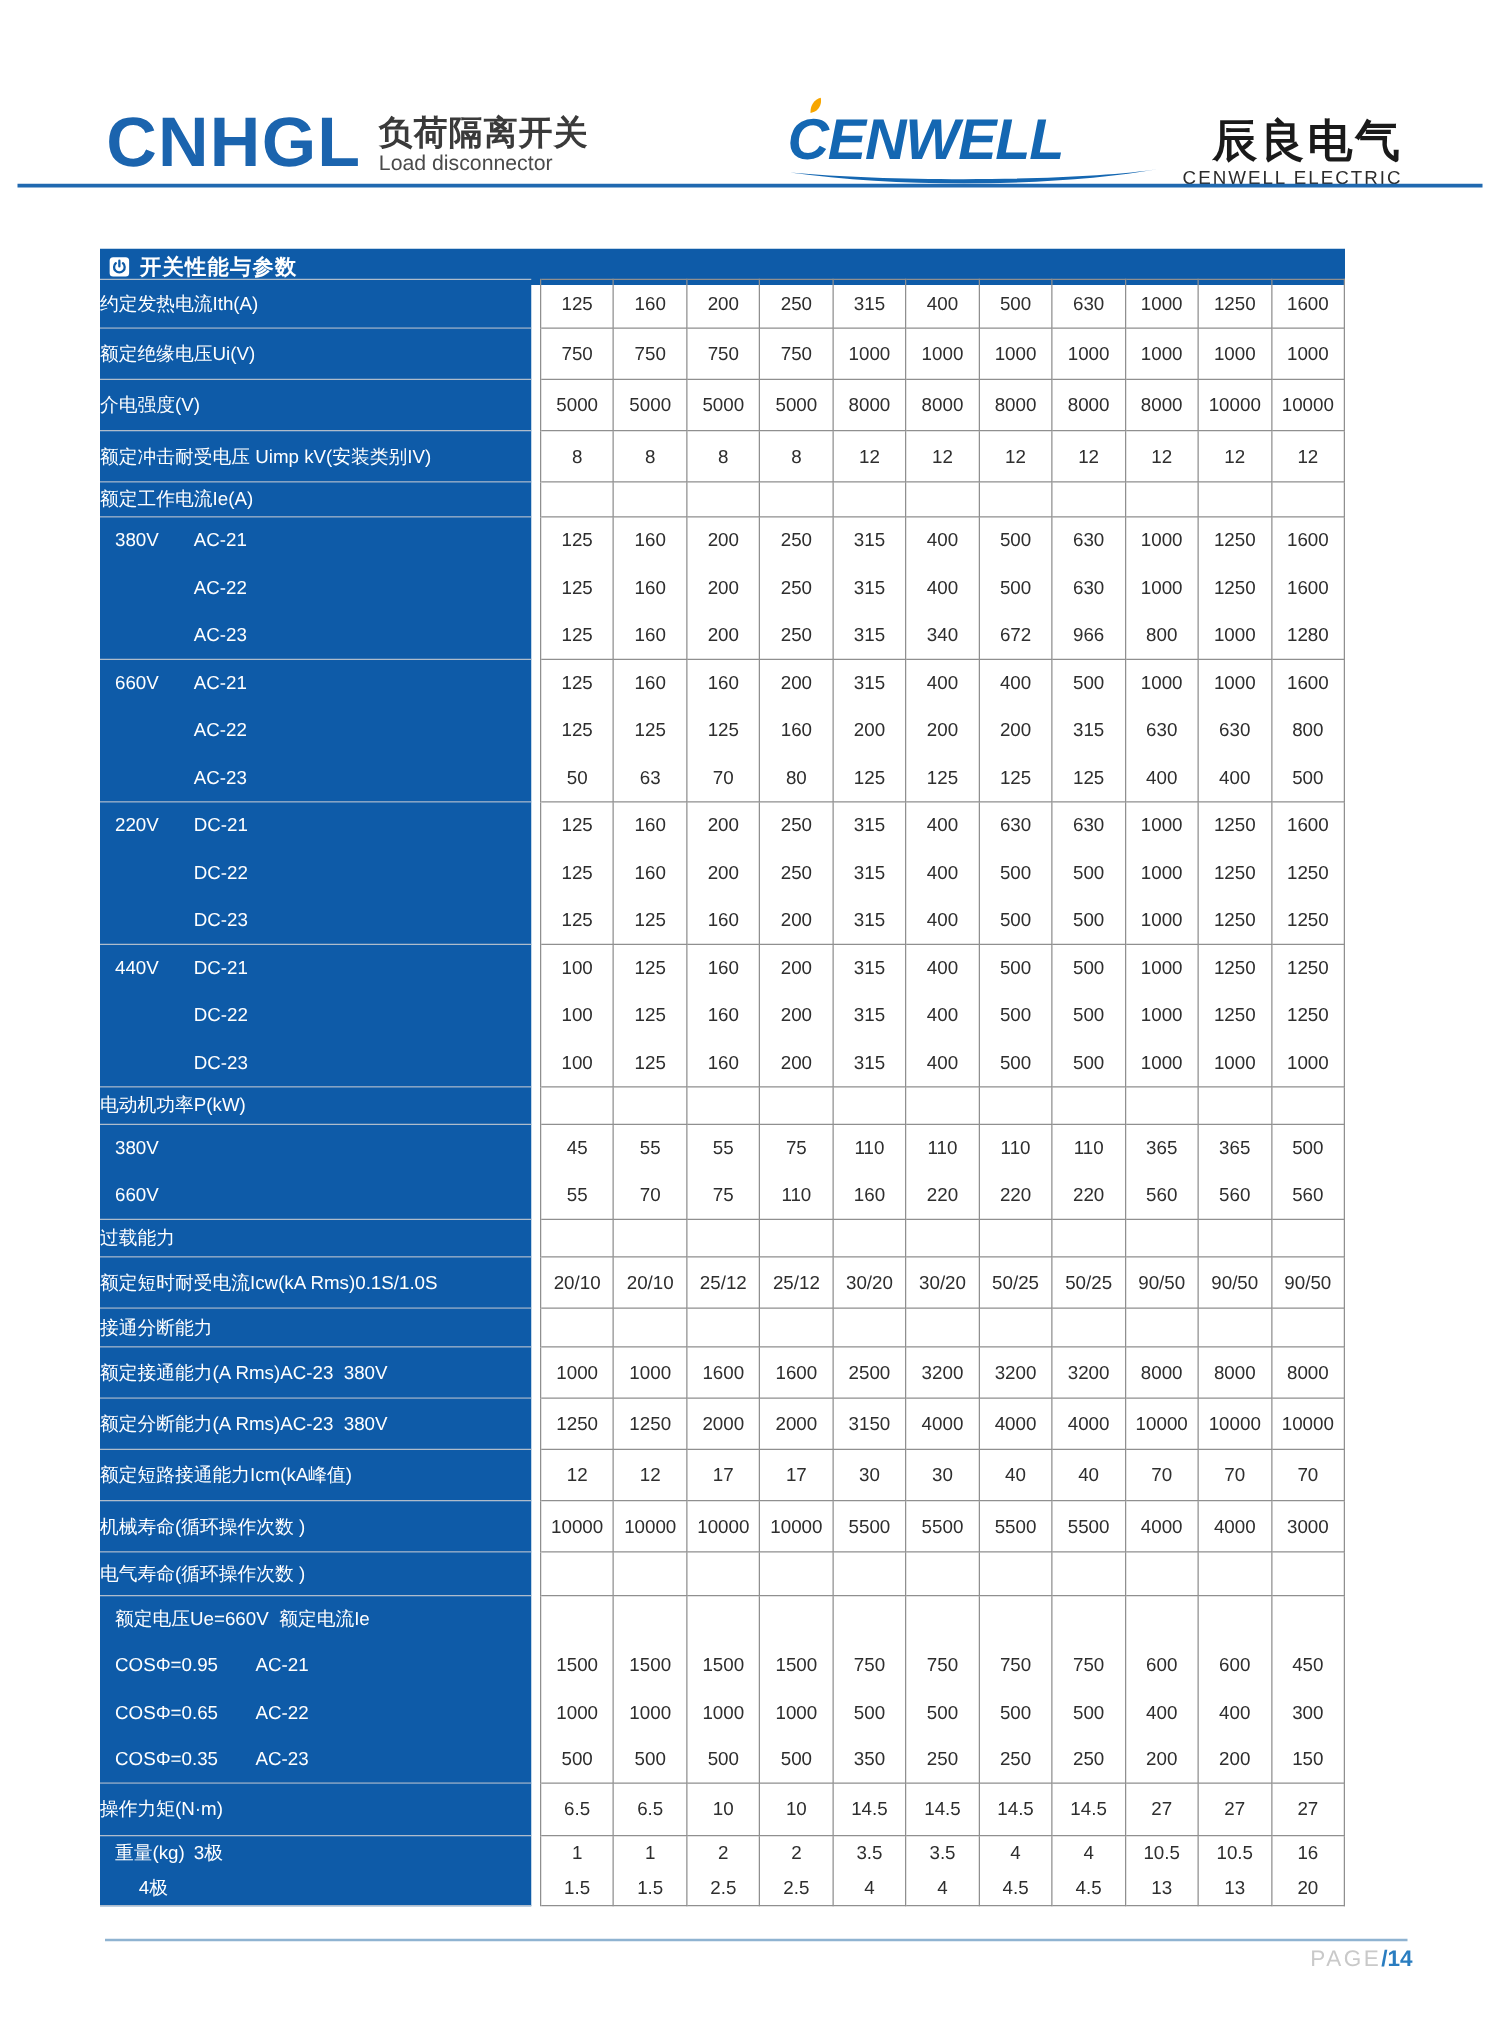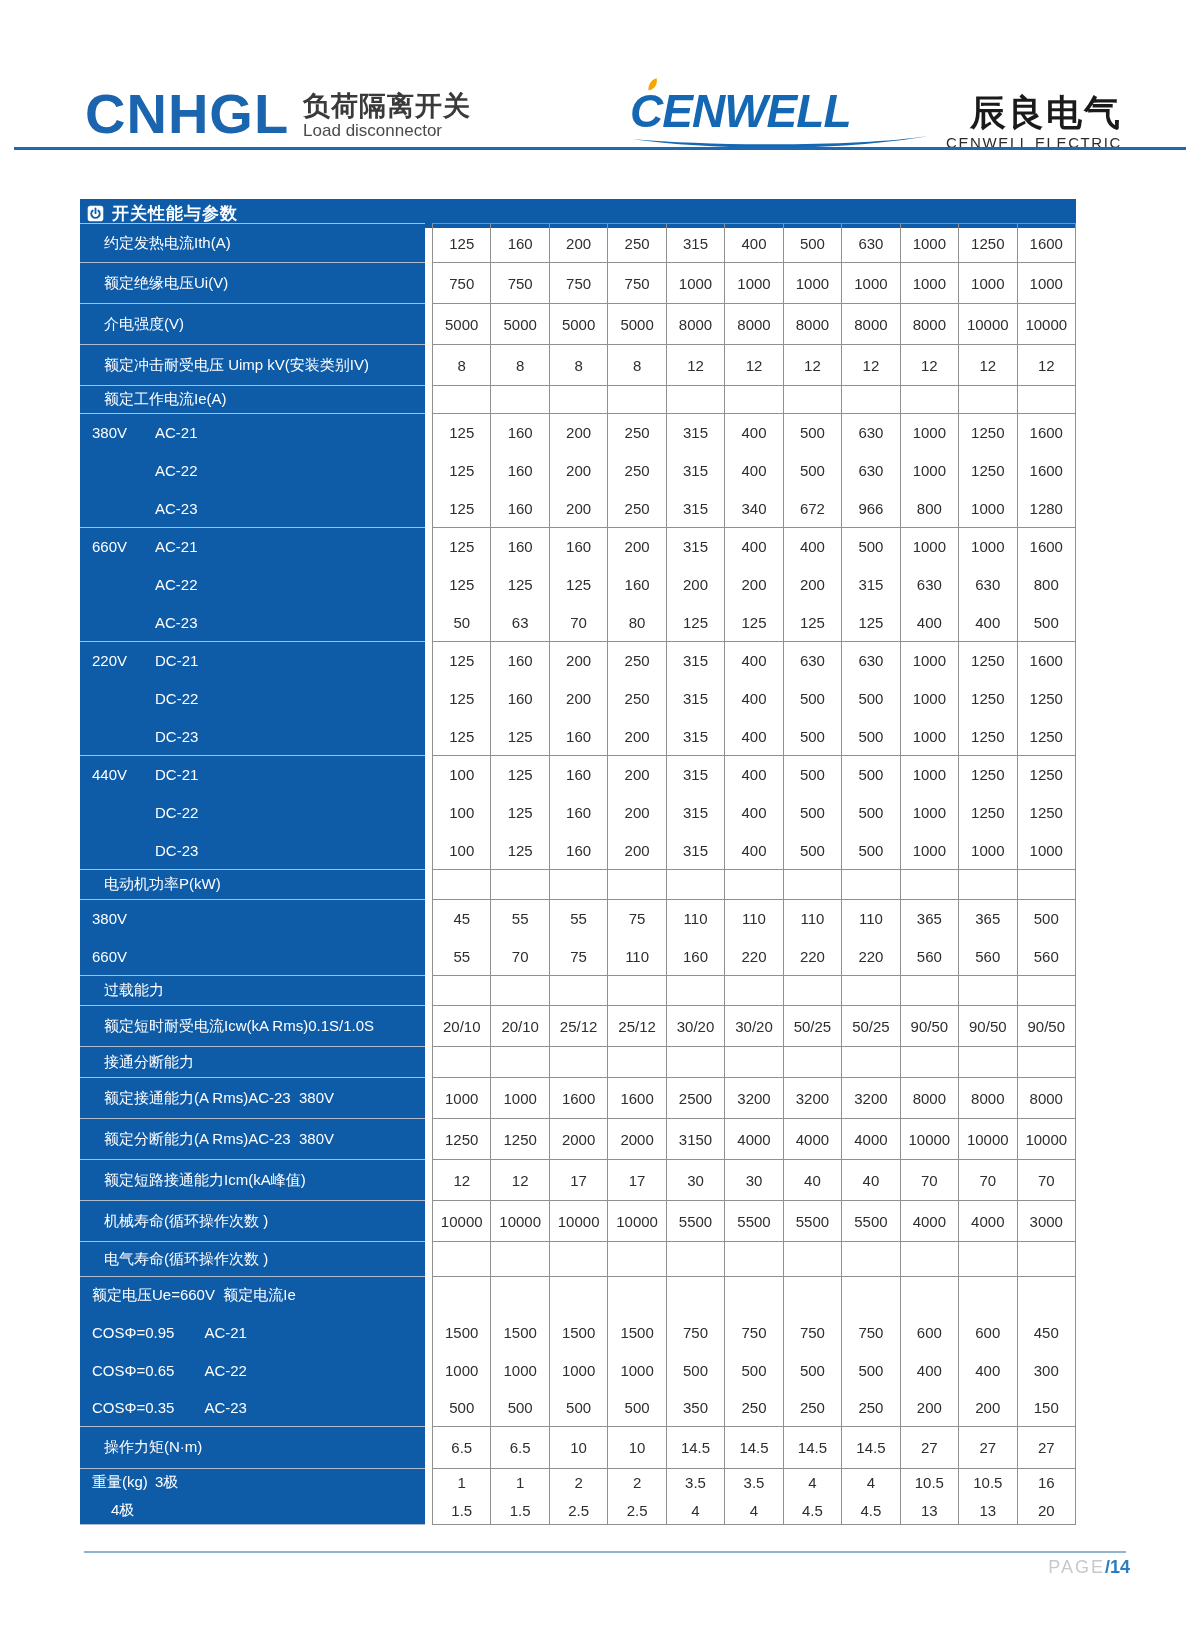--- a/index.html
+++ b/index.html
@@ -36,21 +36,21 @@
   .spec-table { position:absolute; top:223px; left:80px; width:996px; }
   .spec-row { display:flex; width:100%; box-sizing:border-box; }
   .spec-row:first-child .label-cell { border-top:1px solid #aebccb; }
   .spec-row:first-child .value-col { border-top:1px solid #8f8f8f; }
 
   .label-cell {
     width:345px; flex:0 0 345px; background:#0e5ba8; color:#ffffff; position:relative;
     display:flex; flex-direction:column; box-sizing:border-box;
     border-bottom:1px solid #aebccb; font-size:15px;
   }
-  .label-cell.simple { justify-content:center; padding-left:24px; }
+  .label-cell.simple { justify-content:center; padding-left:0; }
   .label-text { white-space:nowrap; }
   .label-prefix {
     position:absolute; left:12px; top:0; height:calc(100% / var(--bands,1));
     display:flex; align-items:center; white-space:nowrap;
   }
   .label-stack { flex:1; display:flex; flex-direction:column; }
   .label-band { flex:1; display:flex; align-items:center; gap:30px; white-space:nowrap; box-sizing:border-box; }
   .header-band { padding-left:12px; }
 
   .value-area {

